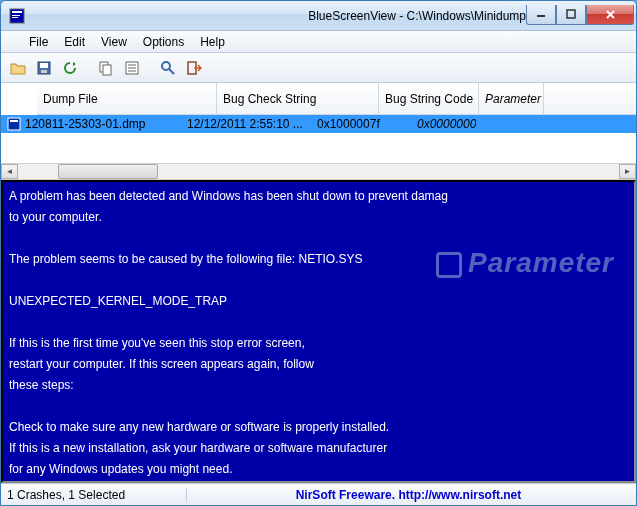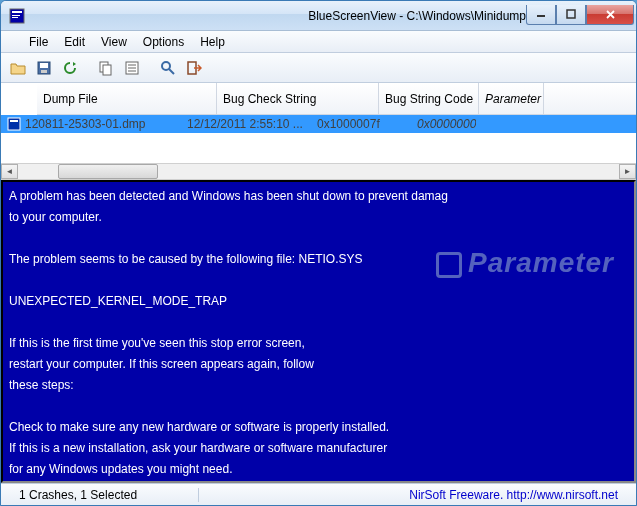--- a/index.html
+++ b/index.html
@@ -15,32 +15,32 @@
 .menubar { height: 22px; background: linear-gradient(to bottom, #fafcfe, #e8eef6); border-bottom: 1px solid #c0cdde; display: flex; align-items: center; padding: 0 20px; font-size: 12px; }
 .menu-item { padding: 2px 8px; cursor: default; }
 .toolbar { height: 30px; background: linear-gradient(to bottom, #fafcfe, #e8eef6); border-bottom: 1px solid #c0cdde; display: flex; align-items: center; padding: 0 6px; gap: 4px; }
 .tool-btn { width: 22px; height: 22px; display: flex; align-items: center; justify-content: center; cursor: default; }
 .tool-btn svg { width: 16px; height: 16px; }
 .list-header { height: 32px; background: linear-gradient(to bottom, #fff, #f0f3f8); border-bottom: 1px solid #d0d7e2; display: flex; font-size: 12px; margin-left: 36px; }
 .col-head { padding: 3px 6px; border-right: 1px solid #d0d7e2; white-space: nowrap; overflow: hidden; cursor: default; display: flex; align-items: center; }
 .col-head.sorted::after { content: "▽"; font-size: 8px; margin-left: 4px; color: #666; }
 .list-body { height: 48px; background: #fff; overflow: hidden; }
 .list-row { height: 18px; display: flex; font-size: 12px; align-items: center; }
-.list-row.selected { background: #3399ff; color: #404040; }
+.list-row.selected { background: #3399ff; color: #000000; }
 .cell { padding: 1px 6px; white-space: nowrap; overflow: hidden; display: flex; align-items: center; }
 .row-icon { width: 14px; height: 14px; margin-right: 4px; flex-shrink: 0; }
 .hscroll { height: 17px; background: #f0f0f0; border-top: 1px solid #d0d0d0; border-bottom: 1px solid #d0d0d0; display: flex; align-items: center; }
 .hscroll-btn { width: 17px; height: 15px; background: linear-gradient(to bottom, #f5f5f5, #e0e0e0); border: 1px solid #b0b0b0; display: flex; align-items: center; justify-content: center; font-size: 8px; color: #555; }
 .hscroll-thumb { width: 100px; height: 15px; margin-left: 40px; background: linear-gradient(to bottom, #f0f0f0, #d8d8d8); border: 1px solid #a8a8a8; border-radius: 2px; }
 .bsod { flex: 1; background: #0000a8; color: #fff; font-family: "Lucida Console", "Courier New", monospace; font-size: 12px; line-height: 20px; padding: 4px 6px; overflow: hidden; border: 2px inset #888; border-left-color: #555; border-top-color: #555; white-space: pre-wrap; word-break: break-all; position: relative; }
 .watermark { position: absolute; right: 20px; top: 70px; font-family: sans-serif; font-size: 28px; font-weight: bold; font-style: italic; color: rgba(120,140,200,0.7); pointer-events: none; letter-spacing: 1px; }
 .watermark-icon { display: inline-block; width: 26px; height: 26px; border: 3px solid rgba(120,140,200,0.7); border-radius: 4px; margin-right: 6px; vertical-align: middle; position: relative; }
-.statusbar { height: 22px; background: linear-gradient(to bottom, #fafcfe, #e8eef6); border-top: 1px solid #c0cdde; display: flex; align-items: center; font-size: 12px; padding: 0 18px; }
+.statusbar { height: 22px; background: linear-gradient(to bottom, #fafcfe, #e8eef6); border-top: 1px solid #c0cdde; display: flex; align-items: center; font-size: 12px; padding: 0 6px; }
 .status-left { flex: 0 0 180px; border-right: 1px solid #c0cdde; padding-right: 8px; }
-.status-right { flex: 1; text-align: right; color: #0000cc; font-weight: normal; }
+.status-right { flex: 1; text-align: center; color: #0000cc; font-weight: bold; }
 .c0 { width: 180px; } .c1 { width: 130px; } .c2 { width: 162px; } .c3 { width: 100px; } .c4 { width: 65px; font-style: italic; }
 </style>
 </head>
 <body>
 
 <div class="window">
 
   <div class="titlebar">
     <svg class="titlebar-icon" viewBox="0 0 16 16">
         <rect x="1" y="1" width="14" height="14" fill="#0000a8" stroke="#666"></rect>

